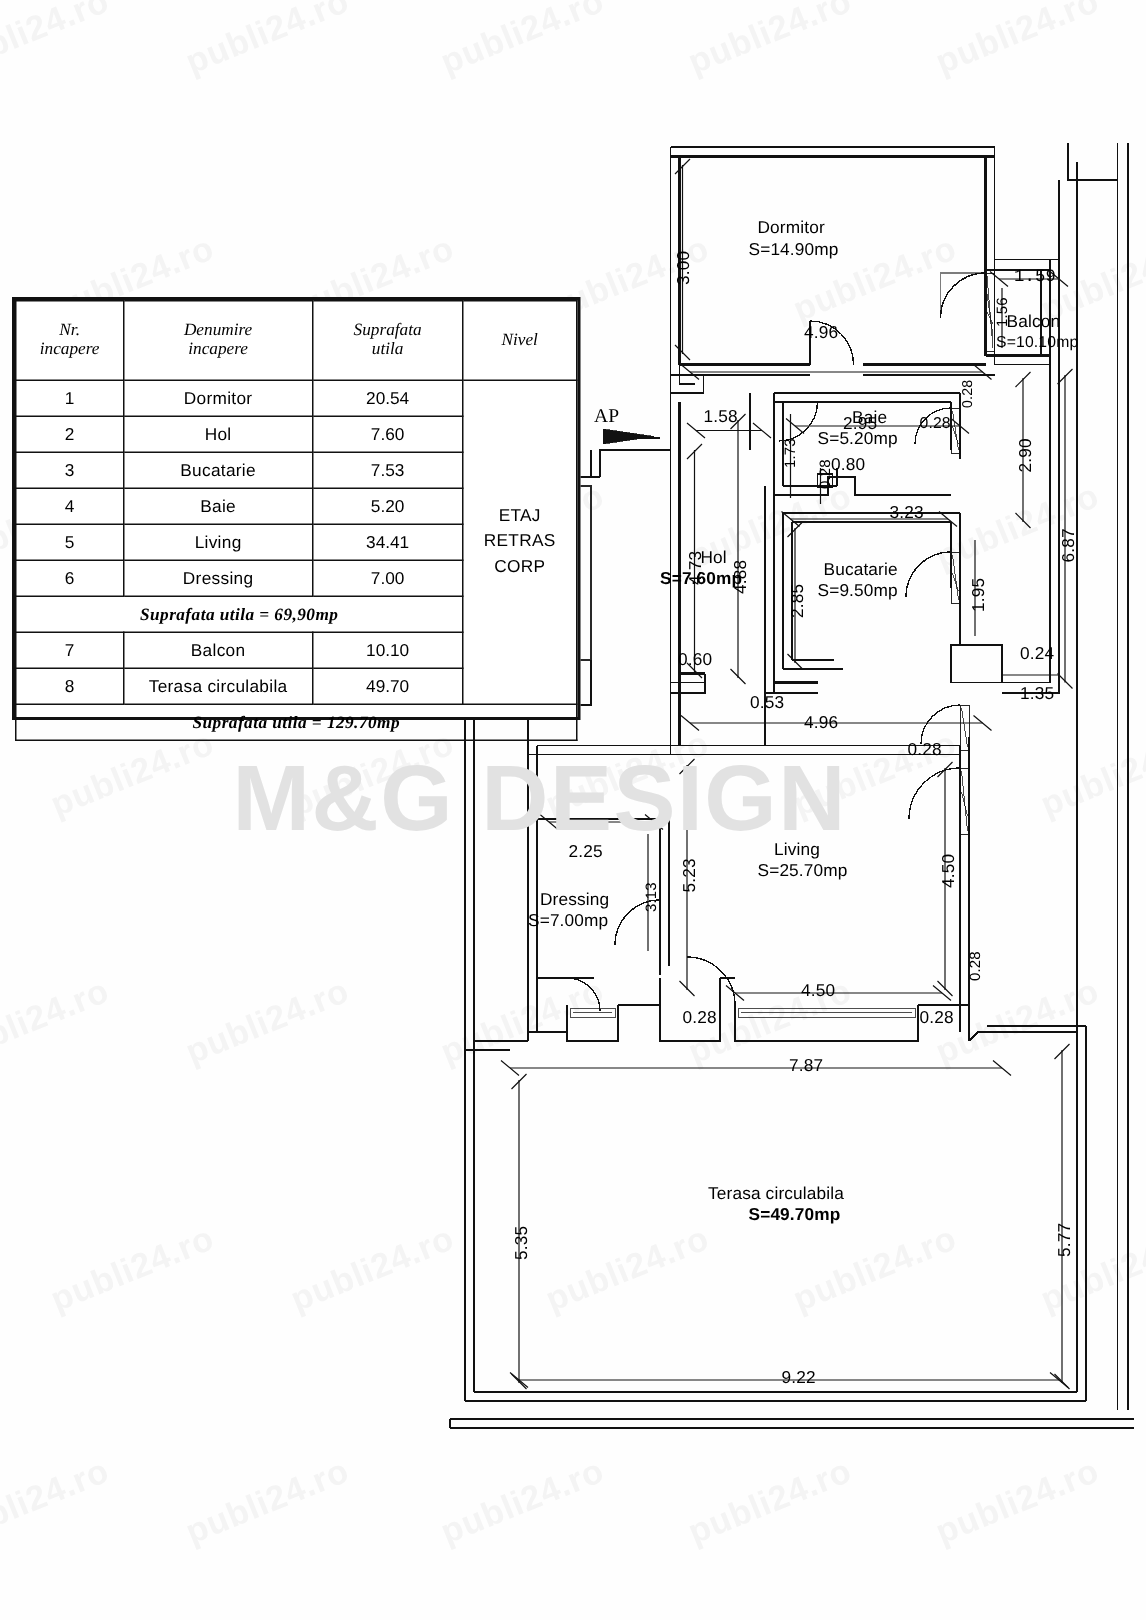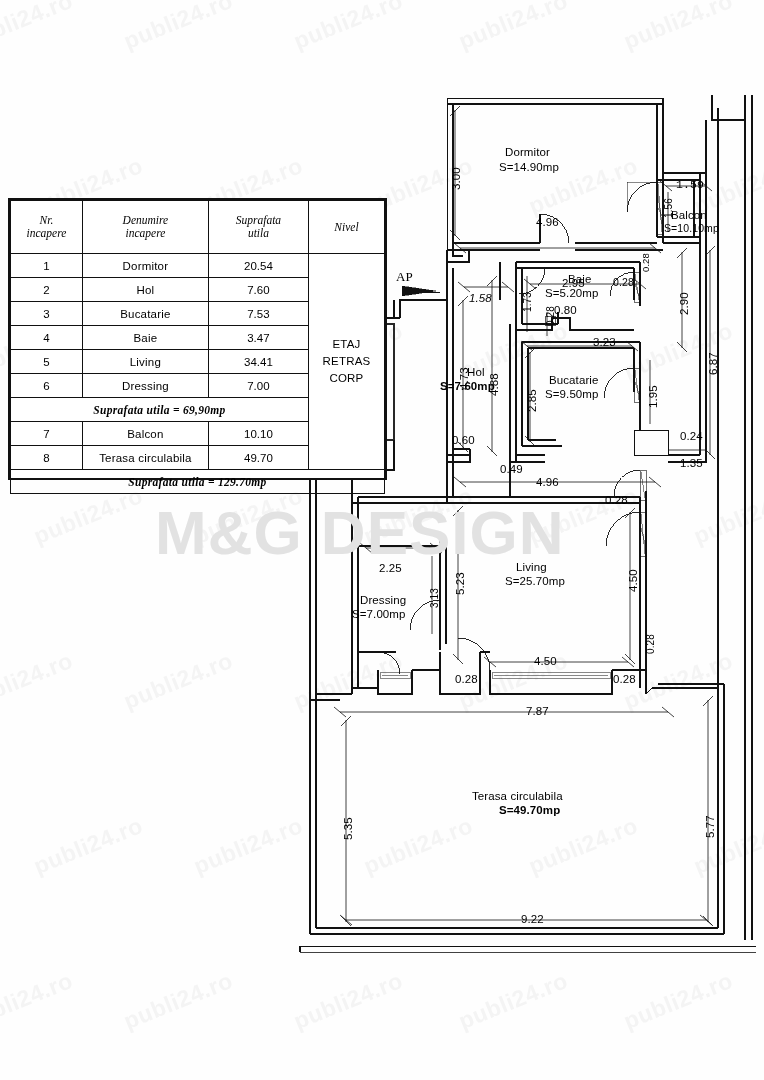--- a/index.html
+++ b/index.html
@@ -397,41 +397,41 @@
     <div class="lbl room" style="left:505px;top:574px;">S=25.70mp</div>
 
     <div class="lbl room" style="left:472px;top:789px;">Terasa circulabila</div>
     <div class="lbl room" style="left:499px;top:803px;font-weight:bold;">S=49.70mp</div>
 
     <div class="lbl dim rot90" style="left:450px;top:190px;">3.00</div>
     <div class="lbl dim" style="left:536px;top:216px;">4.96</div>
     <div class="lbl dim" style="left:676px;top:178px;font-family:Liberation Mono, monospace;">1.59</div>
     <div class="lbl dim rot90" style="left:663px;top:218px;font-size:10px;">1.56</div>
 
-    <div class="lbl dim" style="left:469px;top:292px;font-style:italic;">1.58</div>
+    <div class="lbl dim" style="left:469px;top:272px;">1.58</div>
     <div class="lbl dim" style="left:562px;top:277px;">2.95</div>
     <div class="lbl dim rot90" style="left:522px;top:312px;font-size:10px;">1.73</div>
     <div class="lbl dim rot90" style="left:545px;top:326px;font-size:10px;">0.28</div>
     <div class="lbl dim" style="left:554px;top:304px;">0.80</div>
     <div class="lbl dim rot90" style="left:640px;top:272px;font-size:9.5px;">0.28</div>
     <div class="lbl dim" style="left:613px;top:276px;font-size:10.5px;">0.28</div>
 
     <div class="lbl dim rot90" style="left:678px;top:315px;">2.90</div>
     <div class="lbl dim rot90" style="left:707px;top:375px;">6.87</div>
 
     <div class="lbl dim" style="left:593px;top:336px;">3.23</div>
     <div class="lbl dim rot90" style="left:526px;top:412px;">2.85</div>
     <div class="lbl dim rot90" style="left:647px;top:408px;">1.95</div>
     <div class="lbl dim" style="left:680px;top:430px;">0.24</div>
     <div class="lbl dim" style="left:680px;top:457px;">1.35</div>
 
     <div class="lbl dim rot90" style="left:458px;top:390px;">4.73</div>
     <div class="lbl dim rot90" style="left:488px;top:396px;">4.88</div>
     <div class="lbl dim" style="left:452px;top:434px;">0.60</div>
-    <div class="lbl dim" style="left:500px;top:463px;">0.49</div>
+    <div class="lbl dim" style="left:500px;top:463px;">0.53</div>
     <div class="lbl dim" style="left:536px;top:476px;">4.96</div>
     <div class="lbl dim" style="left:605px;top:494px;">0.28</div>
 
     <div class="lbl dim" style="left:379px;top:538px;margin-top:24px;">2.25</div>
     <div class="lbl dim rot90" style="left:429px;top:608px;font-size:10px;">3.13</div>
     <div class="lbl dim rot90" style="left:454px;top:595px;">5.23</div>
     <div class="lbl dim rot90" style="left:627px;top:592px;">4.50</div>
     <div class="lbl dim" style="left:534px;top:655px;">4.50</div>
     <div class="lbl dim" style="left:455px;top:673px;">0.28</div>
     <div class="lbl dim" style="left:613px;top:673px;">0.28</div>
@@ -477,21 +477,21 @@
         <td class="num-cell">7.60</td>
       </tr>
       <tr class="rowh">
         <td class="nr-cell">3</td>
         <td class="den-cell">Bucatarie</td>
         <td class="num-cell">7.53</td>
       </tr>
       <tr class="rowh">
         <td class="nr-cell">4</td>
         <td class="den-cell">Baie</td>
-        <td class="num-cell">3.47</td>
+        <td class="num-cell">5.20</td>
       </tr>
       <tr class="rowh">
         <td class="nr-cell">5</td>
         <td class="den-cell">Living</td>
         <td class="num-cell">34.41</td>
       </tr>
       <tr class="rowh">
         <td class="nr-cell">6</td>
         <td class="den-cell">Dressing</td>
         <td class="num-cell">7.00</td>

